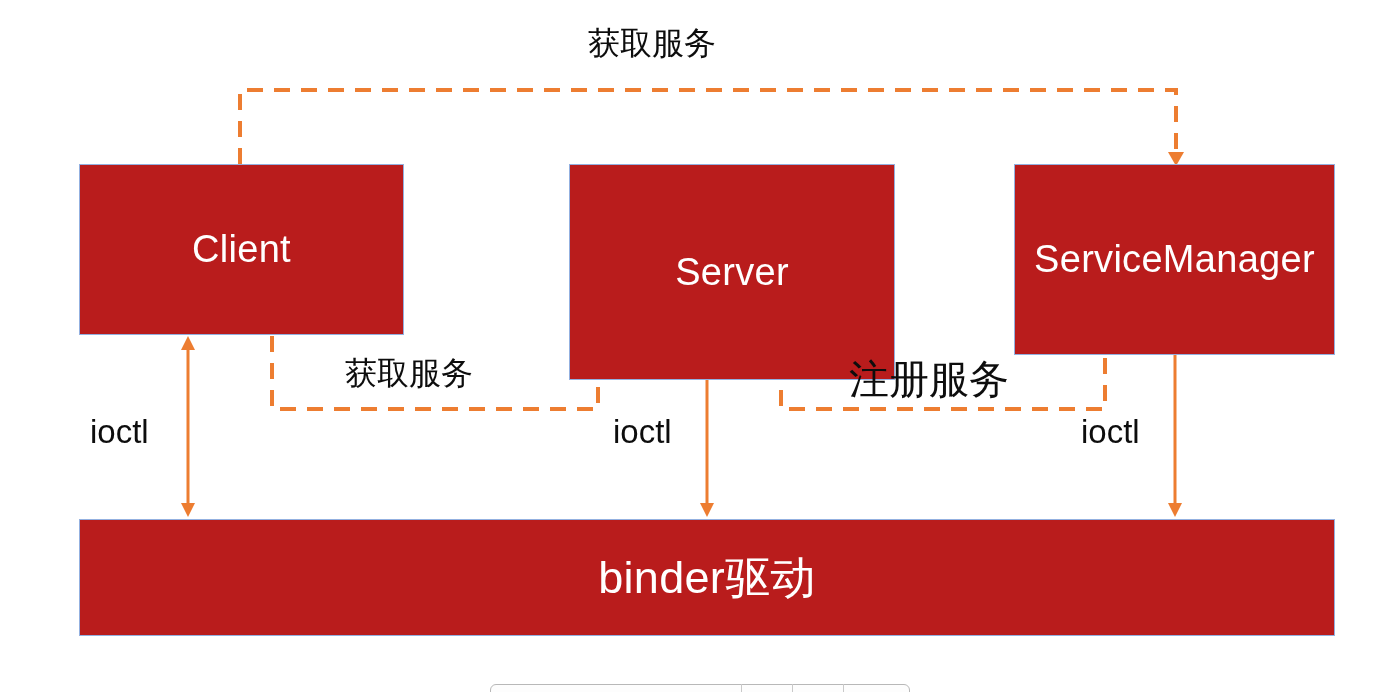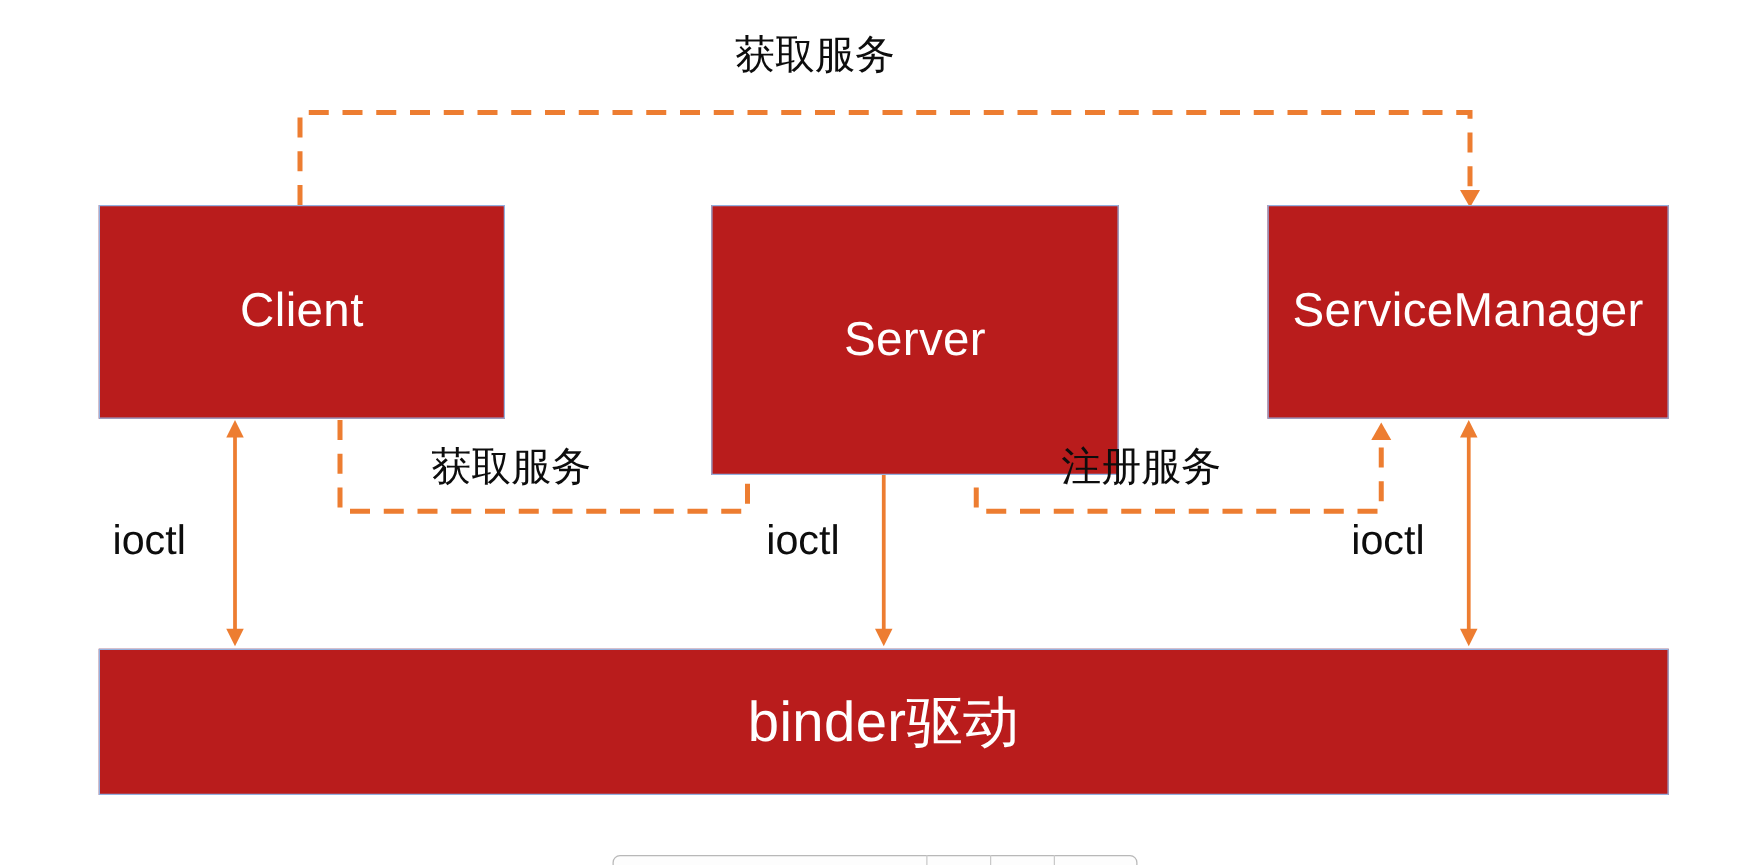--- a/index.html
+++ b/index.html
@@ -37,38 +37,38 @@
     color: #ffffff;
     font-weight: 400;
     letter-spacing: 0.3px;
   }
   .node-label {
     color: #ffffff;
     white-space: nowrap;
   }
   #box-client   { left: 79px;   top: 164px; width: 325px; height: 171px; }
   #box-server   { left: 545px;  top: 164px; width: 326px; height: 216px; margin-left: 24px; }
-  #box-sm       { left: 1014px; top: 164px; width: 321px; height: 171px; }
+  #box-sm       { left: 1014px; top: 164px; width: 321px; height: 191px; }
   #box-binder   { left: 79px;   top: 519px; width: 1256px; height: 117px; }
 
   #box-client .node-label,
   #box-server .node-label,
   #box-sm .node-label   { font-size: 38px; }
   #box-binder .node-label { font-size: 45px; }
 
   
   .text-label {
     position: absolute;
     color: #0d0d0d;
     white-space: nowrap;
     font-weight: 400;
   }
   #label-get-service   { left: 588px; top: 22px;  font-size: 32px; }
   #label-call-service  { left: 345px; top: 352px; font-size: 32px; }
-  #label-reg-service   { left: 849px; top: 352px; font-size: 32px; }
+  #label-reg-service   { left: 849px; top: 352px; font-size: 40px; }
   #label-ioctl-left    { left: 90px;  top: 413px; font-size: 33px; }
   #label-ioctl-mid     { left: 613px; top: 413px; font-size: 33px; }
   #label-ioctl-right   { left: 1081px; top: 413px; font-size: 33px; }
 
   
   #bottom-toolbar {
     position: absolute;
     left: 490px;
     top: 684px;
     width: 420px;

